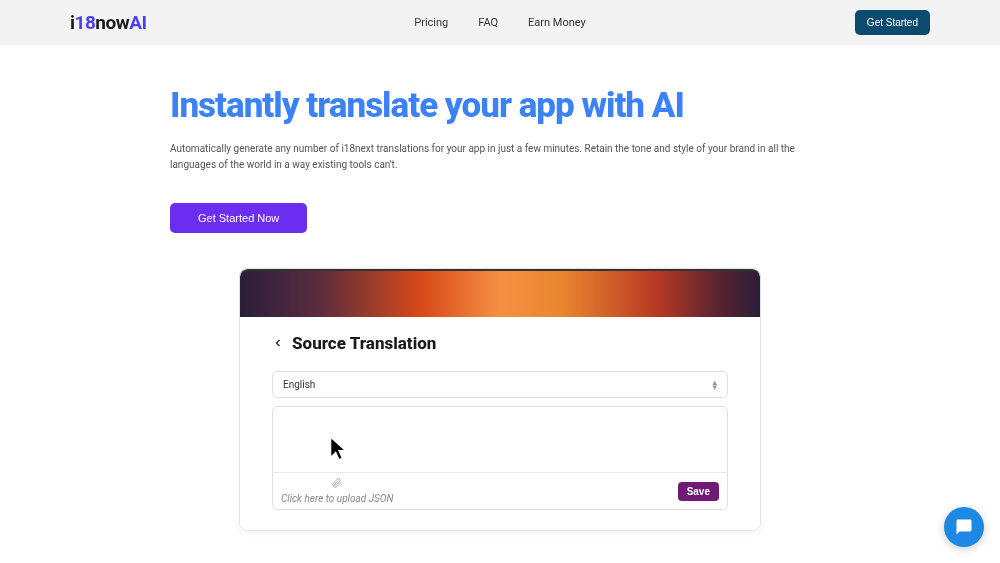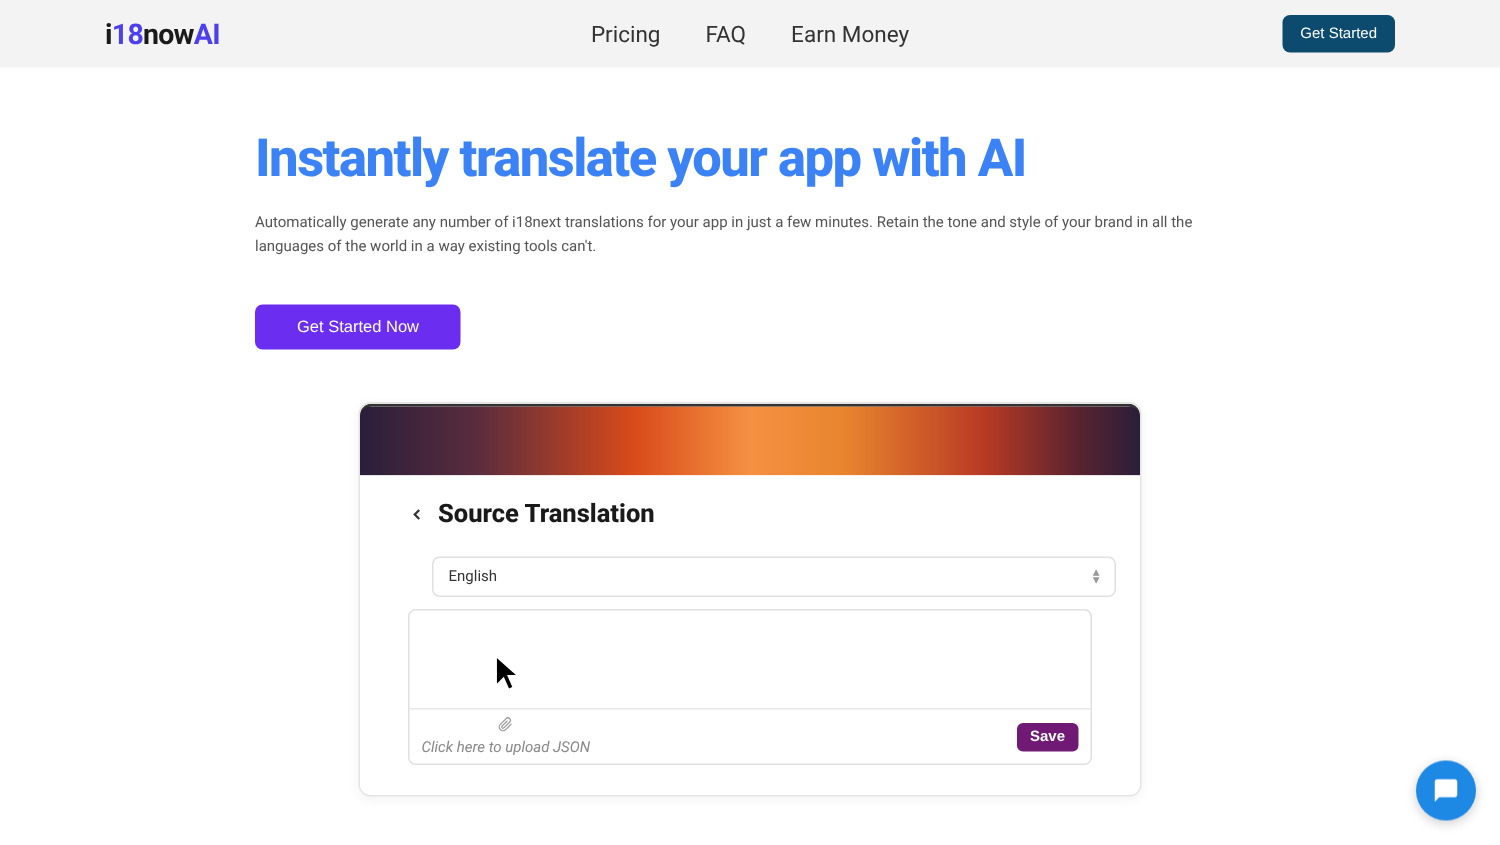--- a/index.html
+++ b/index.html
@@ -33,21 +33,21 @@
       color: #4c3ff0;
     }
     .nav {
       display: flex;
       gap: 30px;
       position: absolute;
       left: 50%;
       transform: translateX(-50%);
     }
     .nav-item {
-      font-size: 15px;
+      font-size: 11px;
       color: #333;
       cursor: pointer;
     }
     .get-started-btn {
       background: #0c4a6e;
       color: #fff;
       border: none;
       border-radius: 5px;
       padding: 7px 12px;
       font-size: 10px;
@@ -127,21 +127,20 @@
       border: 1px solid #e0e0e0;
       border-radius: 5px;
       padding: 7px 10px;
       font-size: 10px;
       color: #333;
       display: flex;
       justify-content: space-between;
       align-items: center;
       cursor: pointer;
       margin-bottom: 8px;
-      margin-left: 16px;
     }
     .select-arrows {
       color: #999;
       font-size: 9px;
       display: flex;
       flex-direction: column;
       line-height: 0.5;
     }
     .textarea-container {
       width: 100%;

